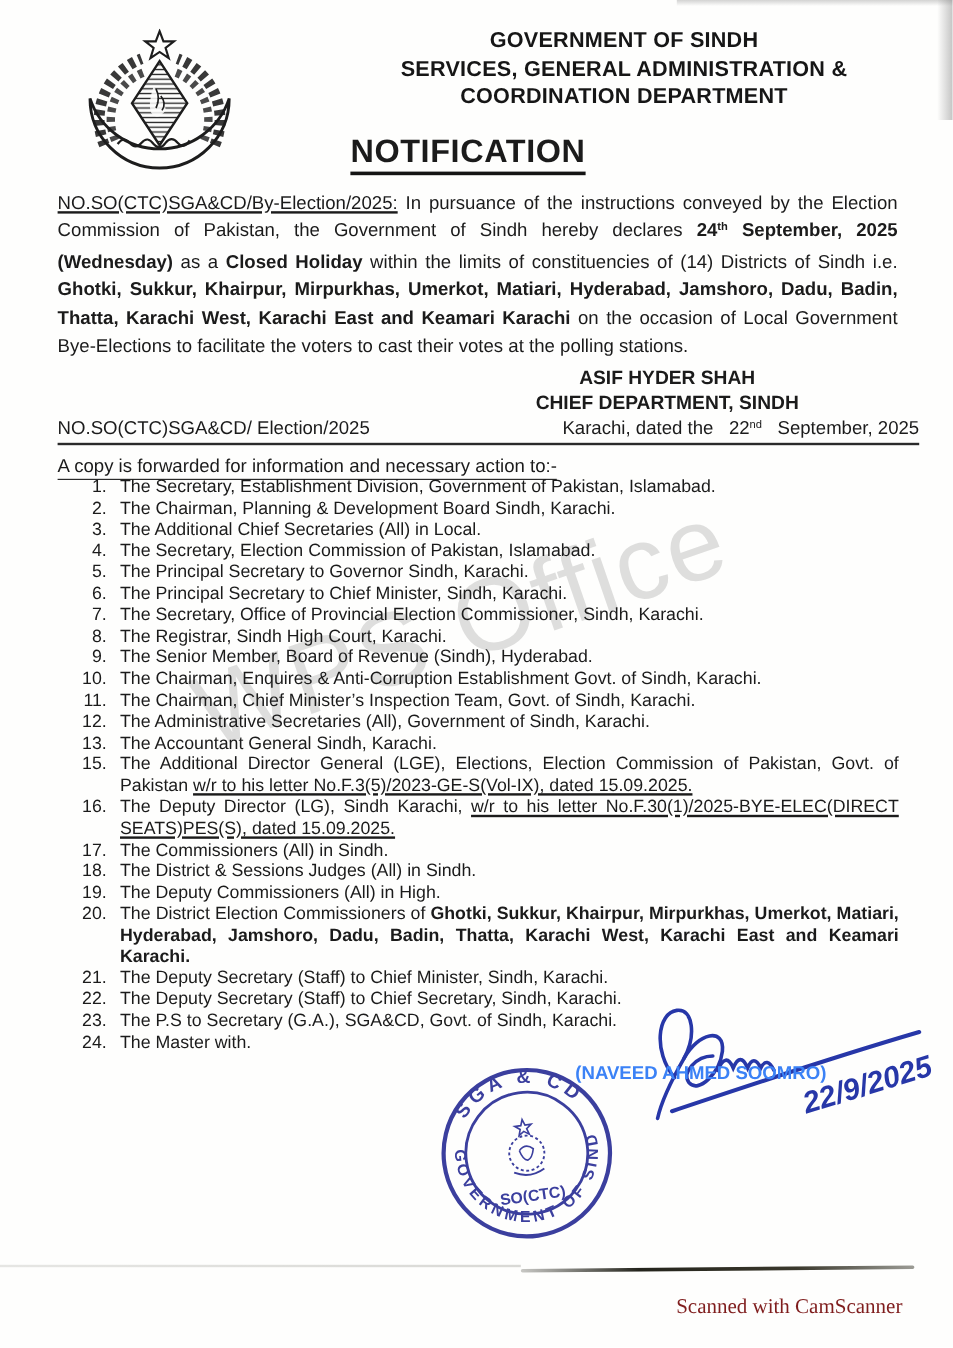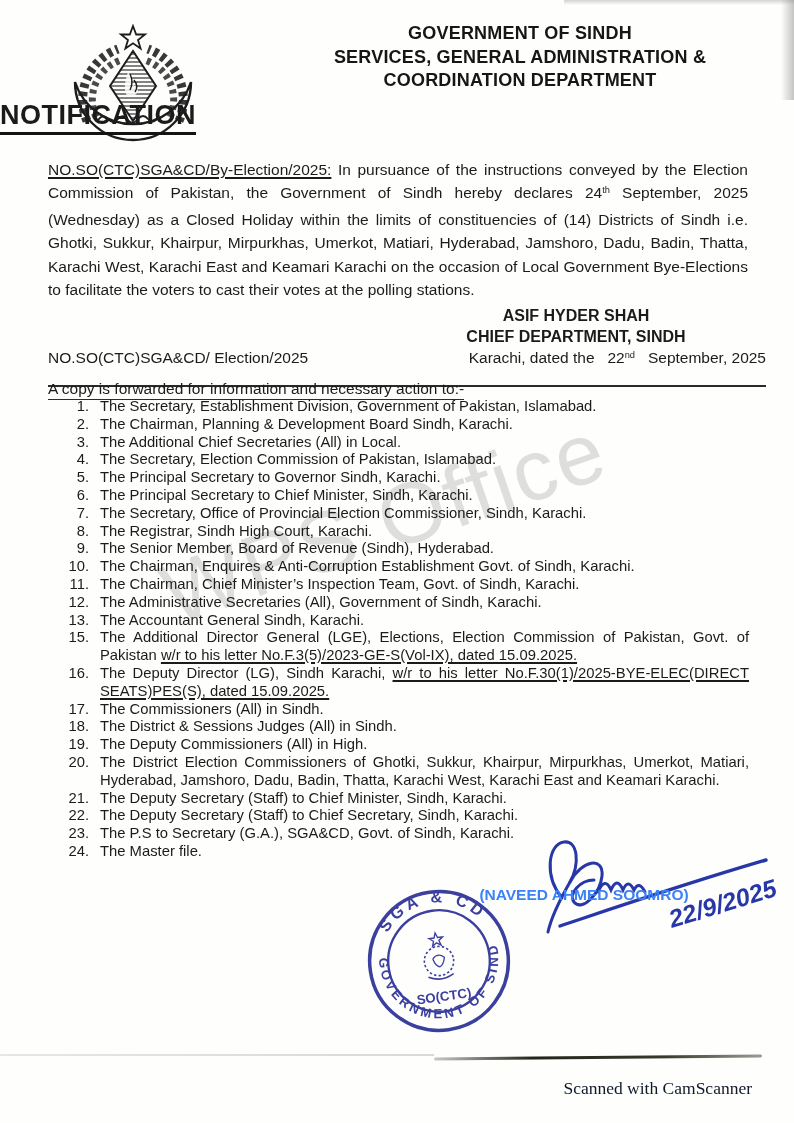--- a/index.html
+++ b/index.html
@@ -3,49 +3,49 @@
 <meta charset="utf-8">
 <style>
   * { box-sizing: border-box; }
   html,body { margin:0; padding:0; background:#ffffff; }
   .page {
     position:relative; width:794px; height:1123px; overflow:hidden;
     background:#fefefd;
     font-family:"Liberation Sans", sans-serif;
     color:#1b1b1b;
   }
-  .b { font-weight:normal; }
+  .b { font-weight:bold; }
   .u { text-decoration:underline; text-decoration-thickness:1.5px; text-underline-offset:2px; }
   .sup { font-size:0.6em; position:relative; top:-0.55em; }
 
   .watermark {
     position:absolute; left:165px; top:548px; white-space:nowrap;
     transform:rotate(-19deg); transform-origin:0 50%;
     font-size:86px; letter-spacing:2px; color:rgba(150,150,150,0.30);
     pointer-events:none;
   }
 
   .seal { position:absolute; left:58px; top:24px; width:150px; height:126px; }
 
   .dept { position:absolute; left:240px; top:22px; width:560px; text-align:center;
     font-weight:bold; font-size:18px; line-height:23.5px; letter-spacing:0.2px; color:#161616; }
 
-  .title-wrap { position:absolute; left:0; top:100px; width:780px; text-align:left; }
+  .title-wrap { position:absolute; left:0; top:111px; width:780px; text-align:center; }
   .title-wrap span { display:inline-block; font-weight:bold; font-size:27px; letter-spacing:0.5px;
     border-bottom:3px solid #141414; padding-bottom:1px; }
 
   .intro { position:absolute; left:48px; top:158px; width:700px; margin:0;
     font-size:15.5px; line-height:23.4px; text-align:justify; }
 
-  .signatory { position:absolute; left:456px; top:306px; width:240px; text-align:center;
+  .signatory { position:absolute; left:436px; top:306px; width:240px; text-align:center;
     font-weight:bold; font-size:16px; line-height:20.5px; }
 
   .refline { position:absolute; left:48px; top:349px; width:718px; display:flex;
     justify-content:space-between; align-items:flex-end; font-size:15.5px;
-    border-bottom:2px solid #2a2a2a; padding-bottom:18px; }
+    border-bottom:2px solid #2a2a2a; padding-bottom:2px; }
 
   .copyline { position:absolute; left:48px; top:380px; font-size:15.5px;
     border-bottom:1.5px solid #2a2a2a; padding-bottom:1px; }
 
   .dist-list { position:absolute; left:48px; top:398px; width:701px; margin:0; padding:0;
     list-style:none; font-size:14.8px; line-height:17.8px; }
   .dist-list li { display:flex; }
   .dist-list .num { flex:none; width:52px; text-align:right; padding-right:11px; }
   .dist-list .txt { flex:1; text-align:justify; }
 
@@ -54,21 +54,21 @@
   .officer { position:absolute; left:466px; top:884px; width:236px; text-align:center;
     font-weight:bold; font-size:15.5px; line-height:22px; color:#3b82f6; }
 
   .scan-line { position:absolute; left:434px; top:1056px; width:328px; height:3px;
     background:linear-gradient(to right, rgba(40,40,30,0.25), #24241c 30%, #3a382c 70%, rgba(90,90,80,0.6));
     transform:rotate(-0.5deg); border-radius:2px; }
   .scan-line-faint { position:absolute; left:0; top:1054px; width:434px; height:2px;
     background:linear-gradient(to right, rgba(120,120,110,0.18), rgba(120,120,110,0.28)); }
 
   .camscanner { position:absolute; left:0; right:42px; top:1078px; text-align:right;
-    font-family:"Liberation Serif", serif; font-size:17.5px; color:#0f172a; }
+    font-family:"Liberation Serif", serif; font-size:17.5px; color:#7f1d1d; }
 
   .smudge-right { position:absolute; right:0; top:0; width:13px; height:100px;
     background:linear-gradient(to left, rgba(125,125,125,0.45), rgba(125,125,125,0)); }
   .smudge-top { position:absolute; right:0; top:0; width:230px; height:5px;
     background:linear-gradient(to bottom, rgba(130,130,130,0.35), rgba(130,130,130,0)); }
 </style>
 </head>
 <body>
 
 <div class="page">
@@ -208,21 +208,21 @@
       <li>
         <span class="num">22.</span>
         <span class="txt"><span>The Deputy Secretary (Staff) to Chief Secretary, Sindh, Karachi.</span></span>
       </li>
       <li>
         <span class="num">23.</span>
         <span class="txt"><span>The P.S to Secretary (G.A.), SGA&amp;CD, Govt. of Sindh, Karachi.</span></span>
       </li>
       <li>
         <span class="num">24.</span>
-        <span class="txt"><span>The Master file.</span></span>
+        <span class="txt"><span>The Master with.</span></span>
       </li>
     </ol>
 
   <svg class="stamp" viewBox="0 0 170 170">
     <g transform="rotate(-8 85 85)" fill="none" stroke="#2b2f96">
       <circle cx="85" cy="85" r="71" stroke-width="3.6"></circle>
       <circle cx="85" cy="85" r="52" stroke-width="2.4"></circle>
       <defs>
         <path id="arcTop" d="M25,85 A60,60 0 1 1 145,85"></path>
         <path id="arcBottom" d="M33.5,50 A61,61 0 1 0 136.5,50"></path>

